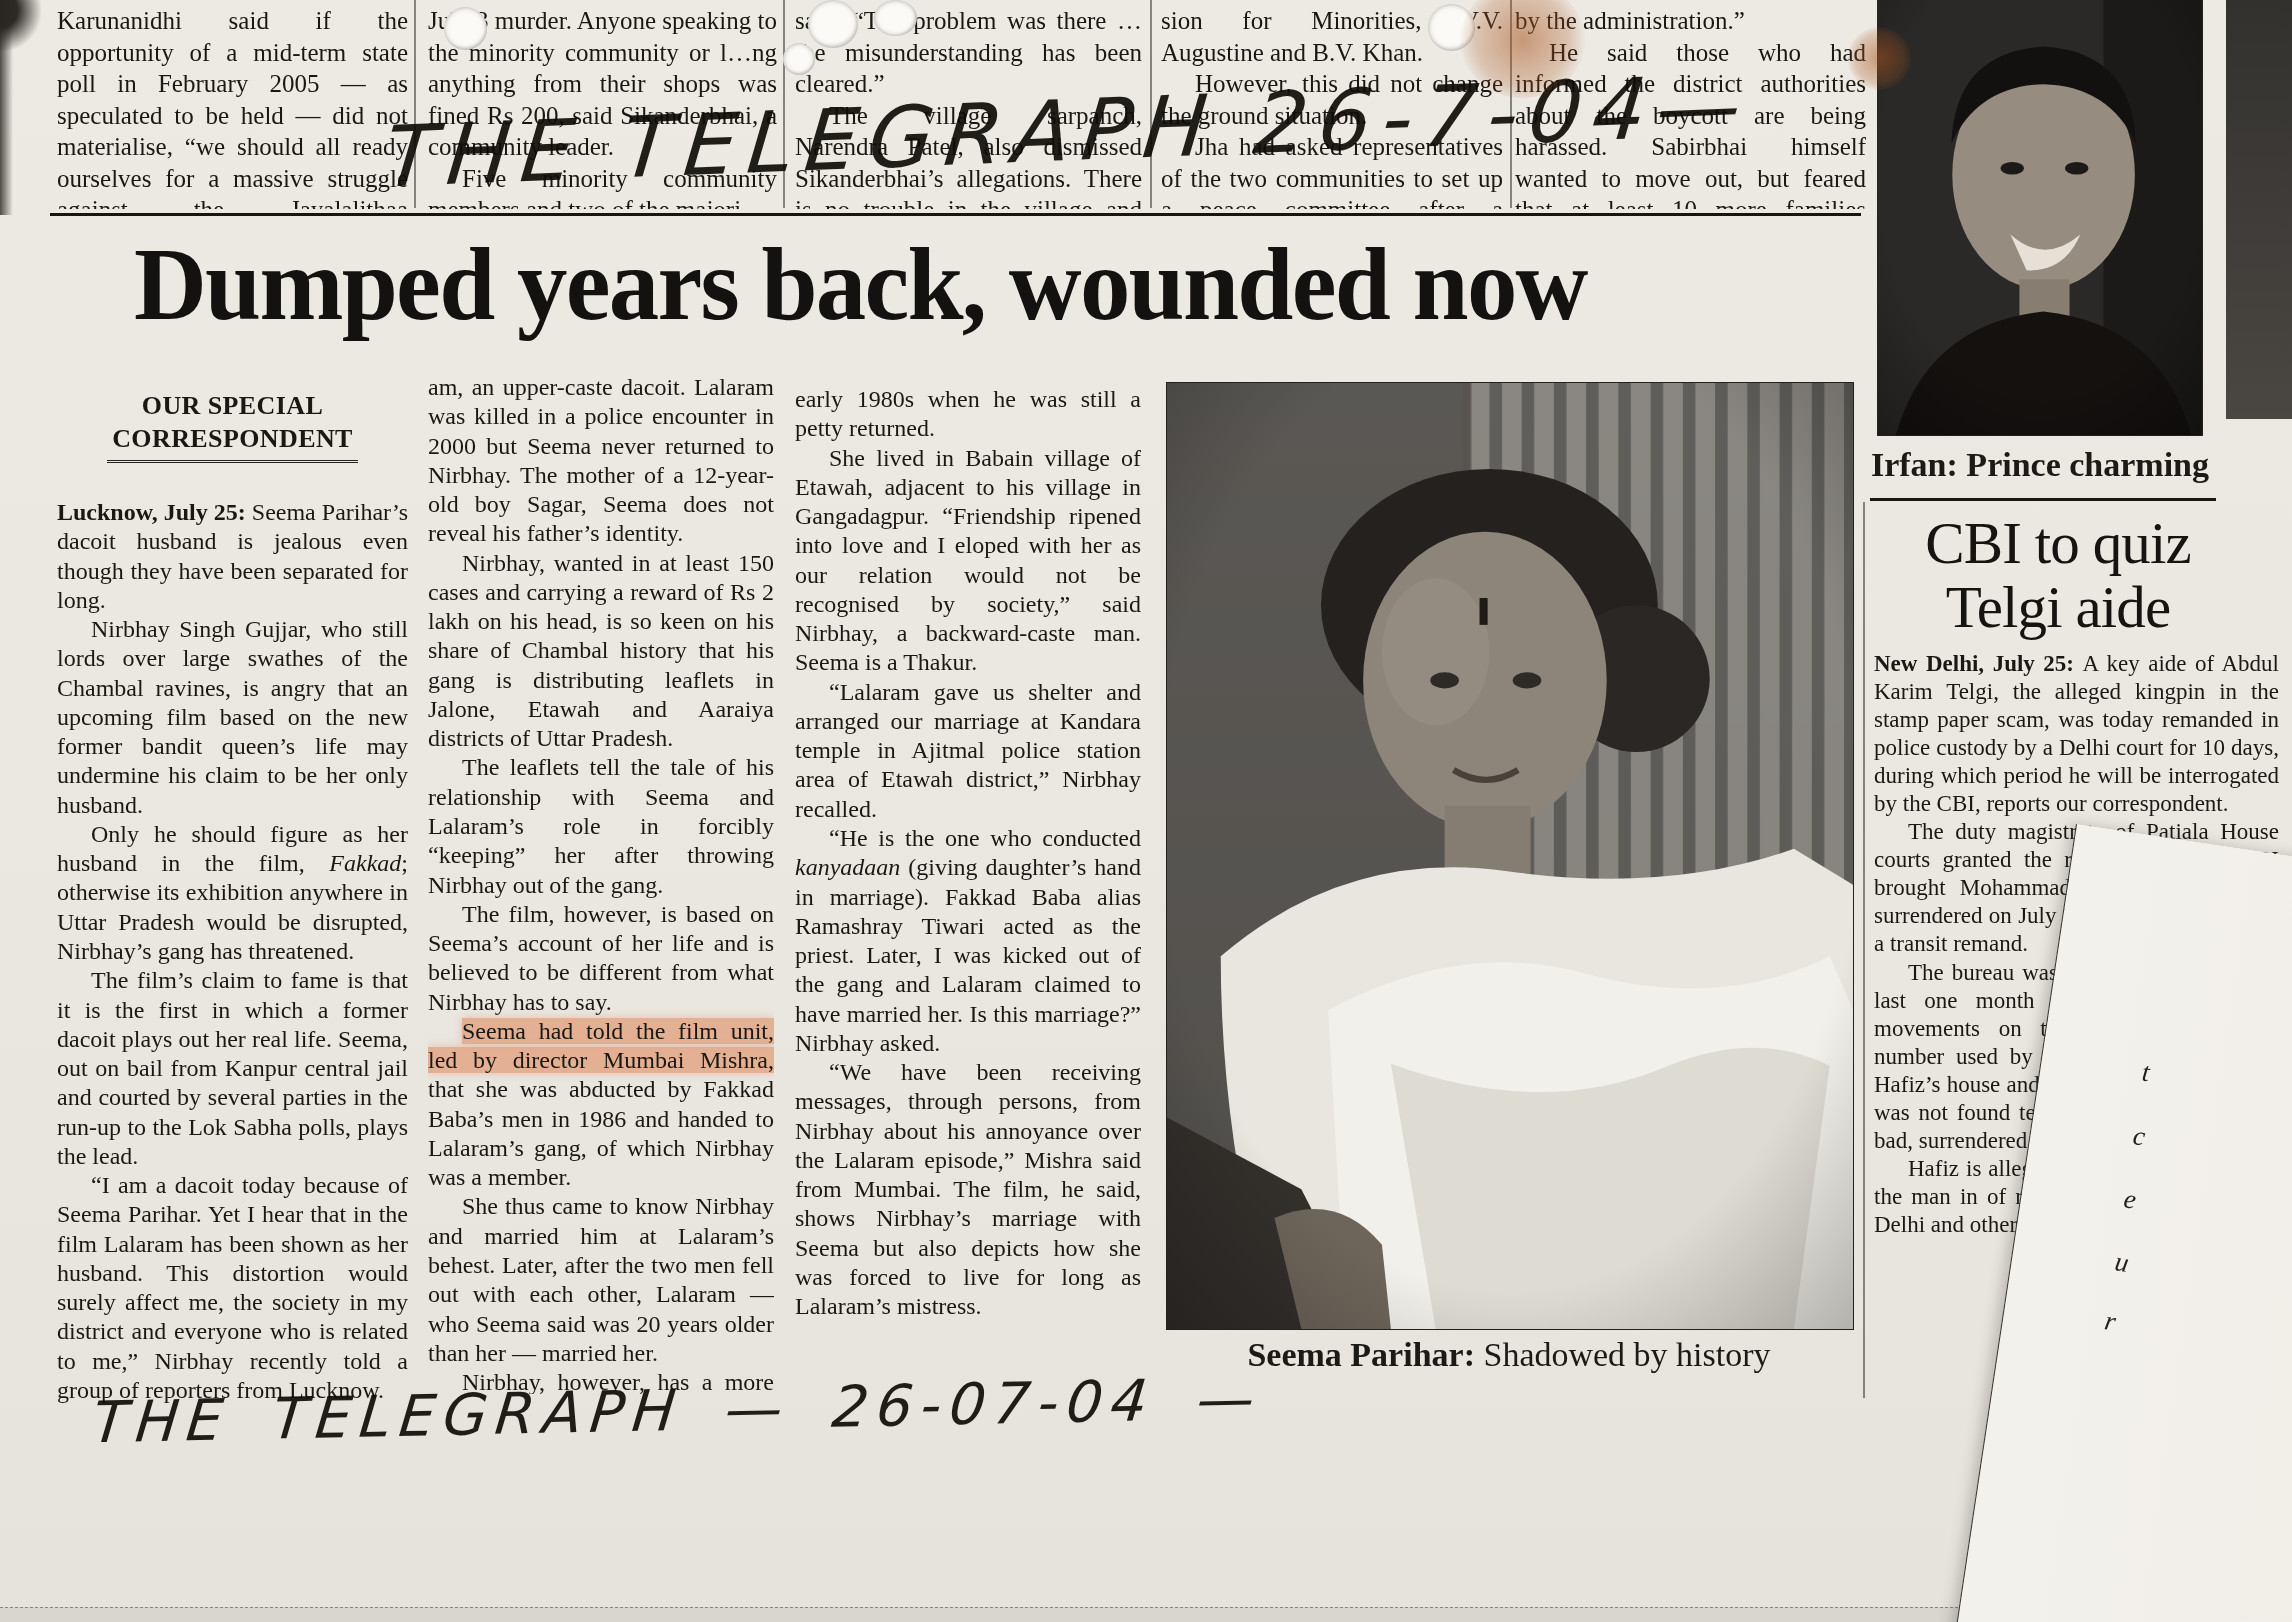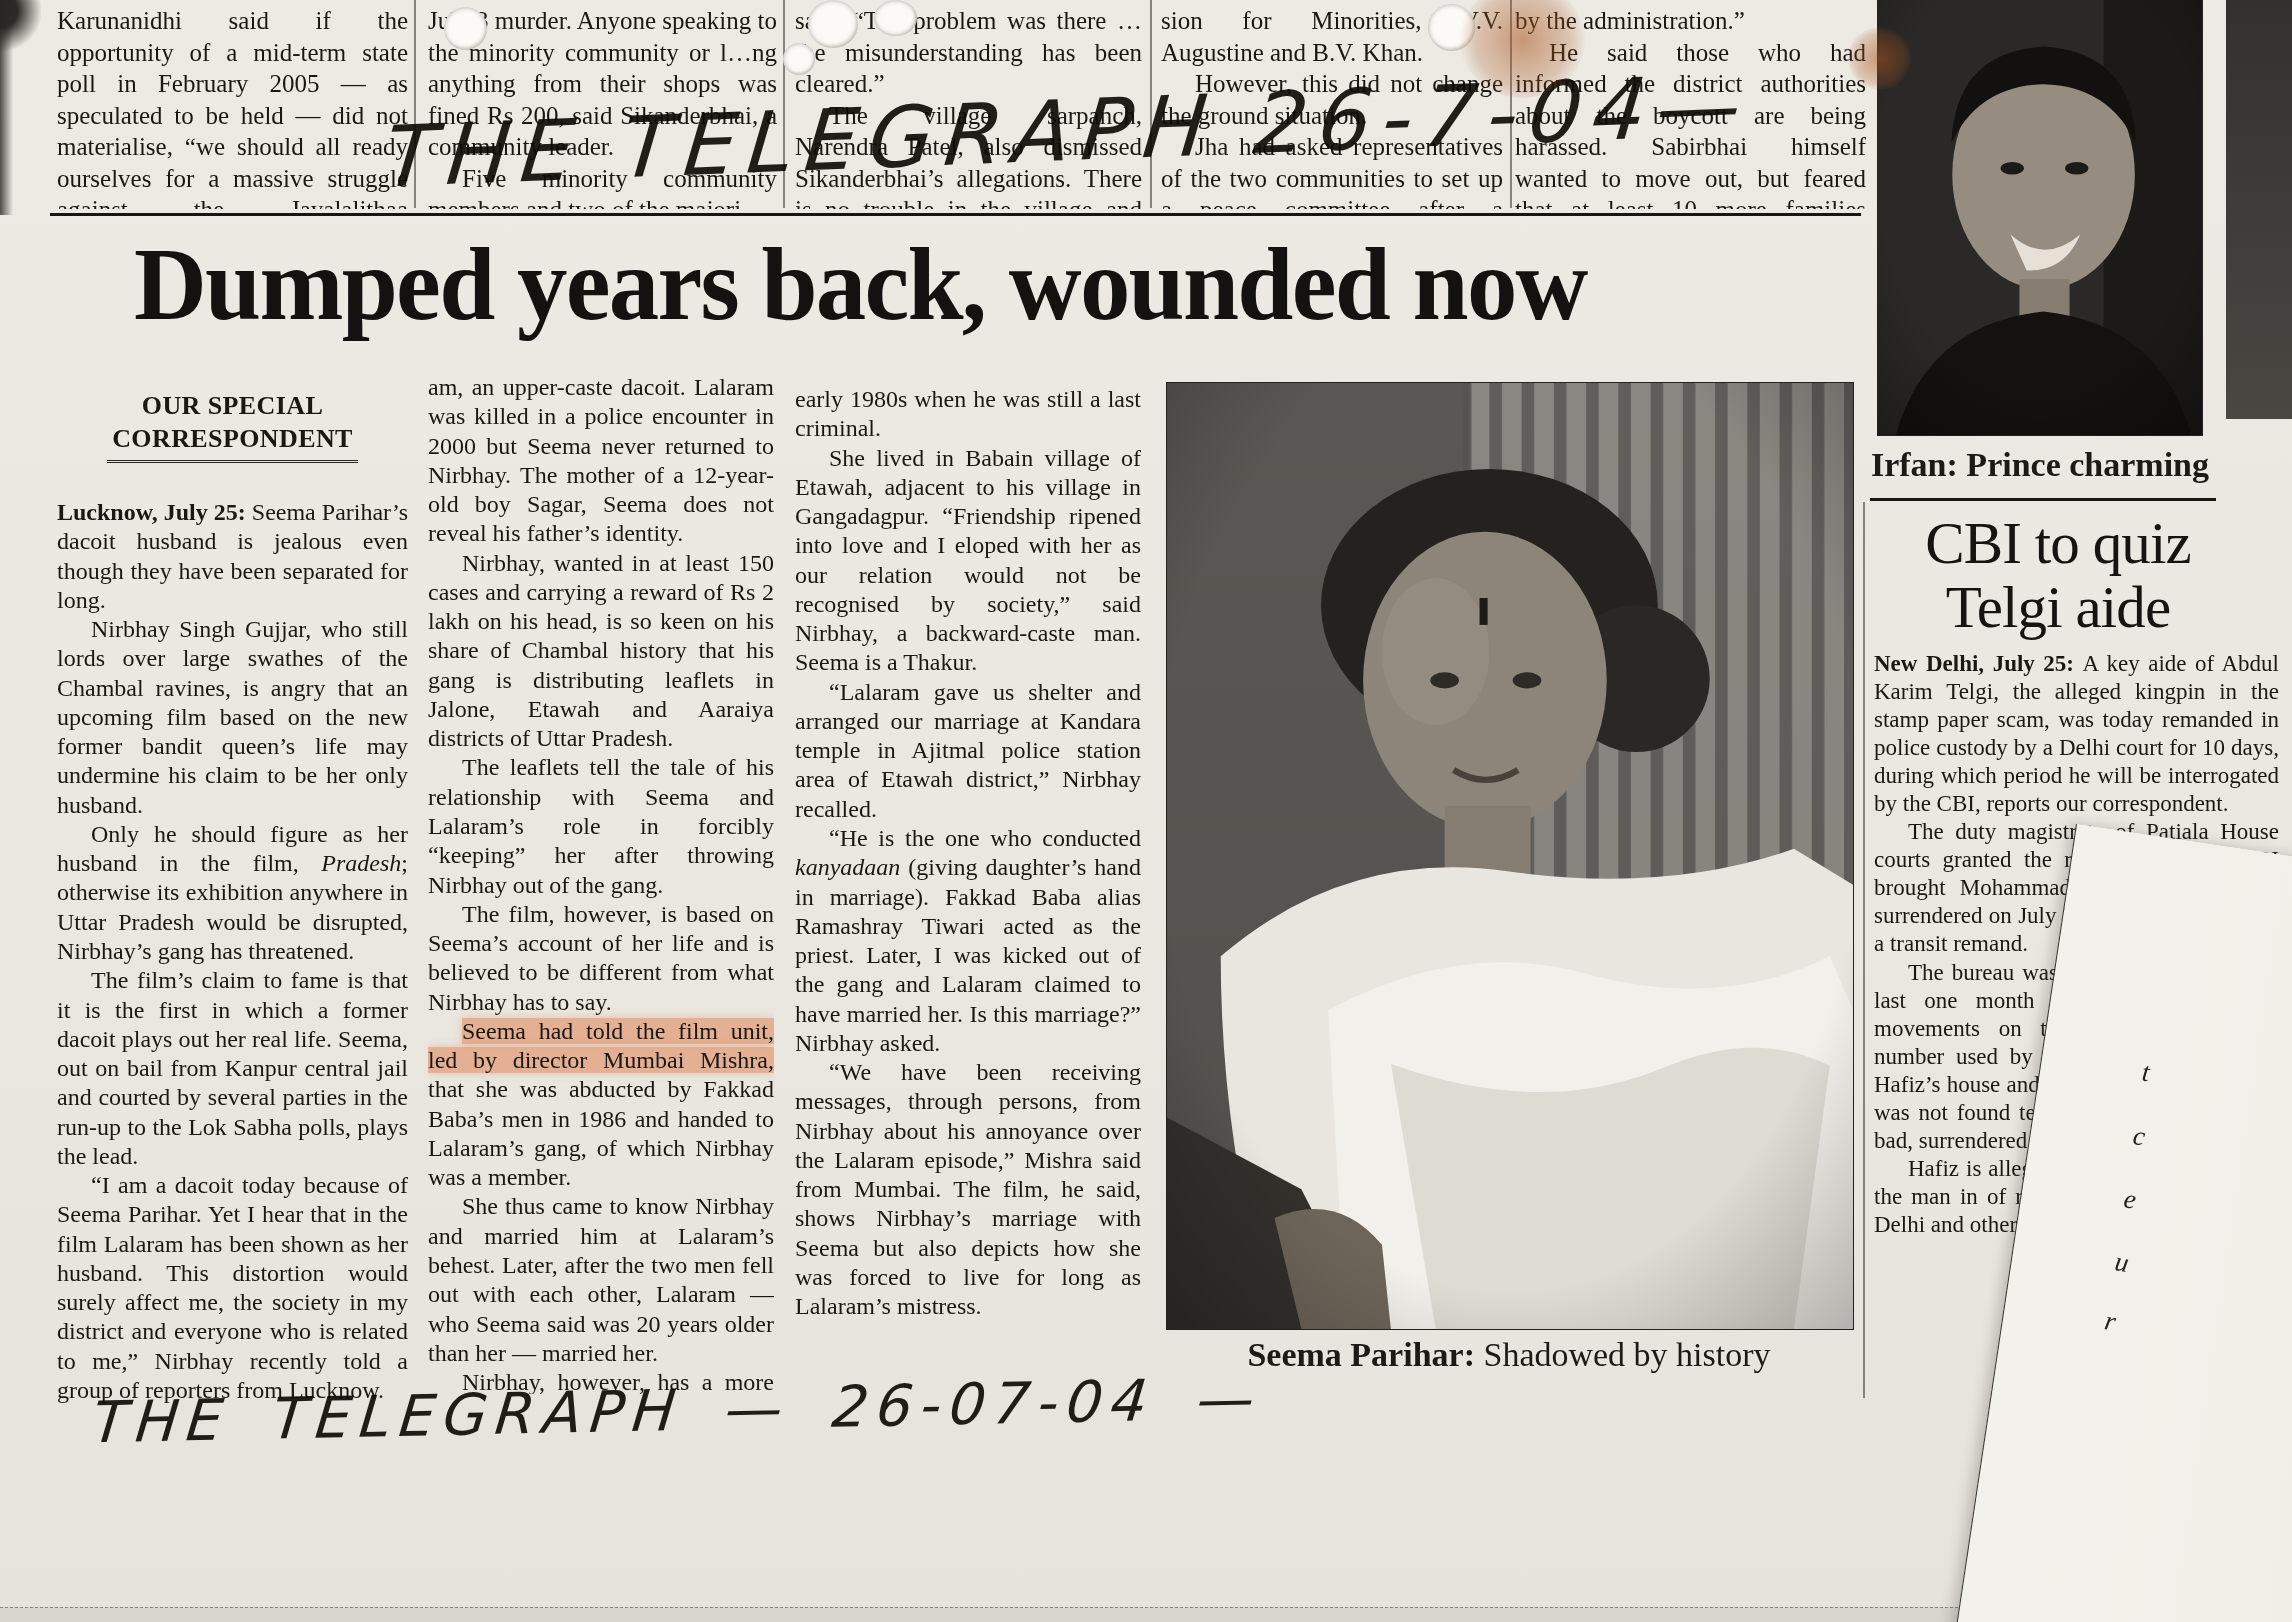--- a/index.html
+++ b/index.html
@@ -96,36 +96,36 @@
   <div class="byline">
     <span class="inner">
       <span>OUR SPECIAL</span><br>
       <span>CORRESPONDENT</span>
     </span>
   </div>
 
   <div class="col main-col cont" style="left:57px;top:498px;width:351px;height:905px;">
       <p class="par"><span class="seg-b">Lucknow, July 25: </span><span>Seema Parihar’s dacoit husband is jealous even though they have been separated for long.</span></p>
       <p class="par"><span>Nirbhay Singh Gujjar, who still lords over large swathes of the Chambal ravines, is angry that an upcoming film based on the new former bandit queen’s life may undermine his claim to be her only husband.</span></p>
-      <p class="par"><span>Only he should figure as her husband in the film, </span><span class="seg-i">Pradesh</span><span>; otherwise its exhibition anywhere in Uttar Pradesh would be disrupted, Nirbhay’s gang has threatened.</span></p>
+      <p class="par"><span>Only he should figure as her husband in the film, </span><span class="seg-i">Fakkad</span><span>; otherwise its exhibition anywhere in Uttar Pradesh would be disrupted, Nirbhay’s gang has threatened.</span></p>
       <p class="par"><span>The film’s claim to fame is that it is the first in which a former dacoit plays out her real life. Seema, out on bail from Kanpur central jail and courted by several parties in the run-up to the Lok Sabha polls, plays the lead.</span></p>
       <p class="par"><span>“I am a dacoit today because of Seema Parihar. Yet I hear that in the film Lalaram has been shown as her husband. This distortion would surely affect me, the society in my district and everyone who is related to me,” Nirbhay recently told a group of reporters from Lucknow.</span></p>
       <p class="par"><span>Seema, 32, was married to backward-caste Nirbhay but later lived as a mistress of Lalar-</span></p>
     </div>
   <div class="col main-col cont" style="left:428px;top:373px;width:346px;height:1021px;">
       <p class="par"><span>am, an upper-caste dacoit. Lalaram was killed in a police encounter in 2000 but Seema never returned to Nirbhay. The mother of a 12-year-old boy Sagar, Seema does not reveal his father’s identity.</span></p>
       <p class="par"><span>Nirbhay, wanted in at least 150 cases and carrying a reward of Rs 2 lakh on his head, is so keen on his share of Chambal history that his gang is distributing leaflets in Jalone, Etawah and Aaraiya districts of Uttar Pradesh.</span></p>
       <p class="par"><span>The leaflets tell the tale of his relationship with Seema and Lalaram’s role in forcibly “keeping” her after throwing Nirbhay out of the gang.</span></p>
       <p class="par"><span>The film, however, is based on Seema’s account of her life and is believed to be different from what Nirbhay has to say.</span></p>
       <p class="par"><span class="seg-hl">Seema had told the film unit, led by director Mumbai Mishra,</span><span> that she was abducted by Fakkad Baba’s men in 1986 and handed to Lalaram’s gang, of which Nirbhay was a member.</span></p>
       <p class="par"><span>She thus came to know Nirbhay and married him at Lalaram’s behest. Later, after the two men fell out with each other, Lalaram — who Seema said was 20 years older than her — married her.</span></p>
       <p class="par"><span>Nirbhay, however, has a more romantic take on the tale. He recalled meeting Seema in the</span></p>
     </div>
   <div class="col main-col cont" style="left:795px;top:385px;width:346px;height:1021px;">
-      <p class="par"><span>early 1980s when he was still a last criminal.</span></p>
+      <p class="par"><span>early 1980s when he was still a petty returned.</span></p>
       <p class="par"><span>She lived in Babain village of Etawah, adjacent to his village in Gangadagpur. “Friendship ripened into love and I eloped with her as our relation would not be recognised by society,” said Nirbhay, a backward-caste man. Seema is a Thakur.</span></p>
       <p class="par"><span>“Lalaram gave us shelter and arranged our marriage at Kandara temple in Ajitmal police station area of Etawah district,” Nirbhay recalled.</span></p>
       <p class="par"><span>“He is the one who conducted </span><span class="seg-i">kanyadaan</span><span> (giving daughter’s hand in marriage). Fakkad Baba alias Ramashray Tiwari acted as the priest. Later, I was kicked out of the gang and Lalaram claimed to have married her. Is this marriage?” Nirbhay asked.</span></p>
       <p class="par"><span>“We have been receiving messages, through persons, from Nirbhay about his annoyance over the Lalaram episode,” Mishra said from Mumbai. The film, he said, shows Nirbhay’s marriage with Seema but also depicts how she was forced to live for long as Lalaram’s mistress.</span></p>
     </div>
 
   <div class="photo-frame" style="left:1166px;top:382px;width:686px;height:946px;">
     <svg width="686" height="946" viewBox="0 0 766 1056" preserveAspectRatio="none">
       <defs>
         <linearGradient id="pbg" x1="0" y1="0" x2="0" y2="1">

